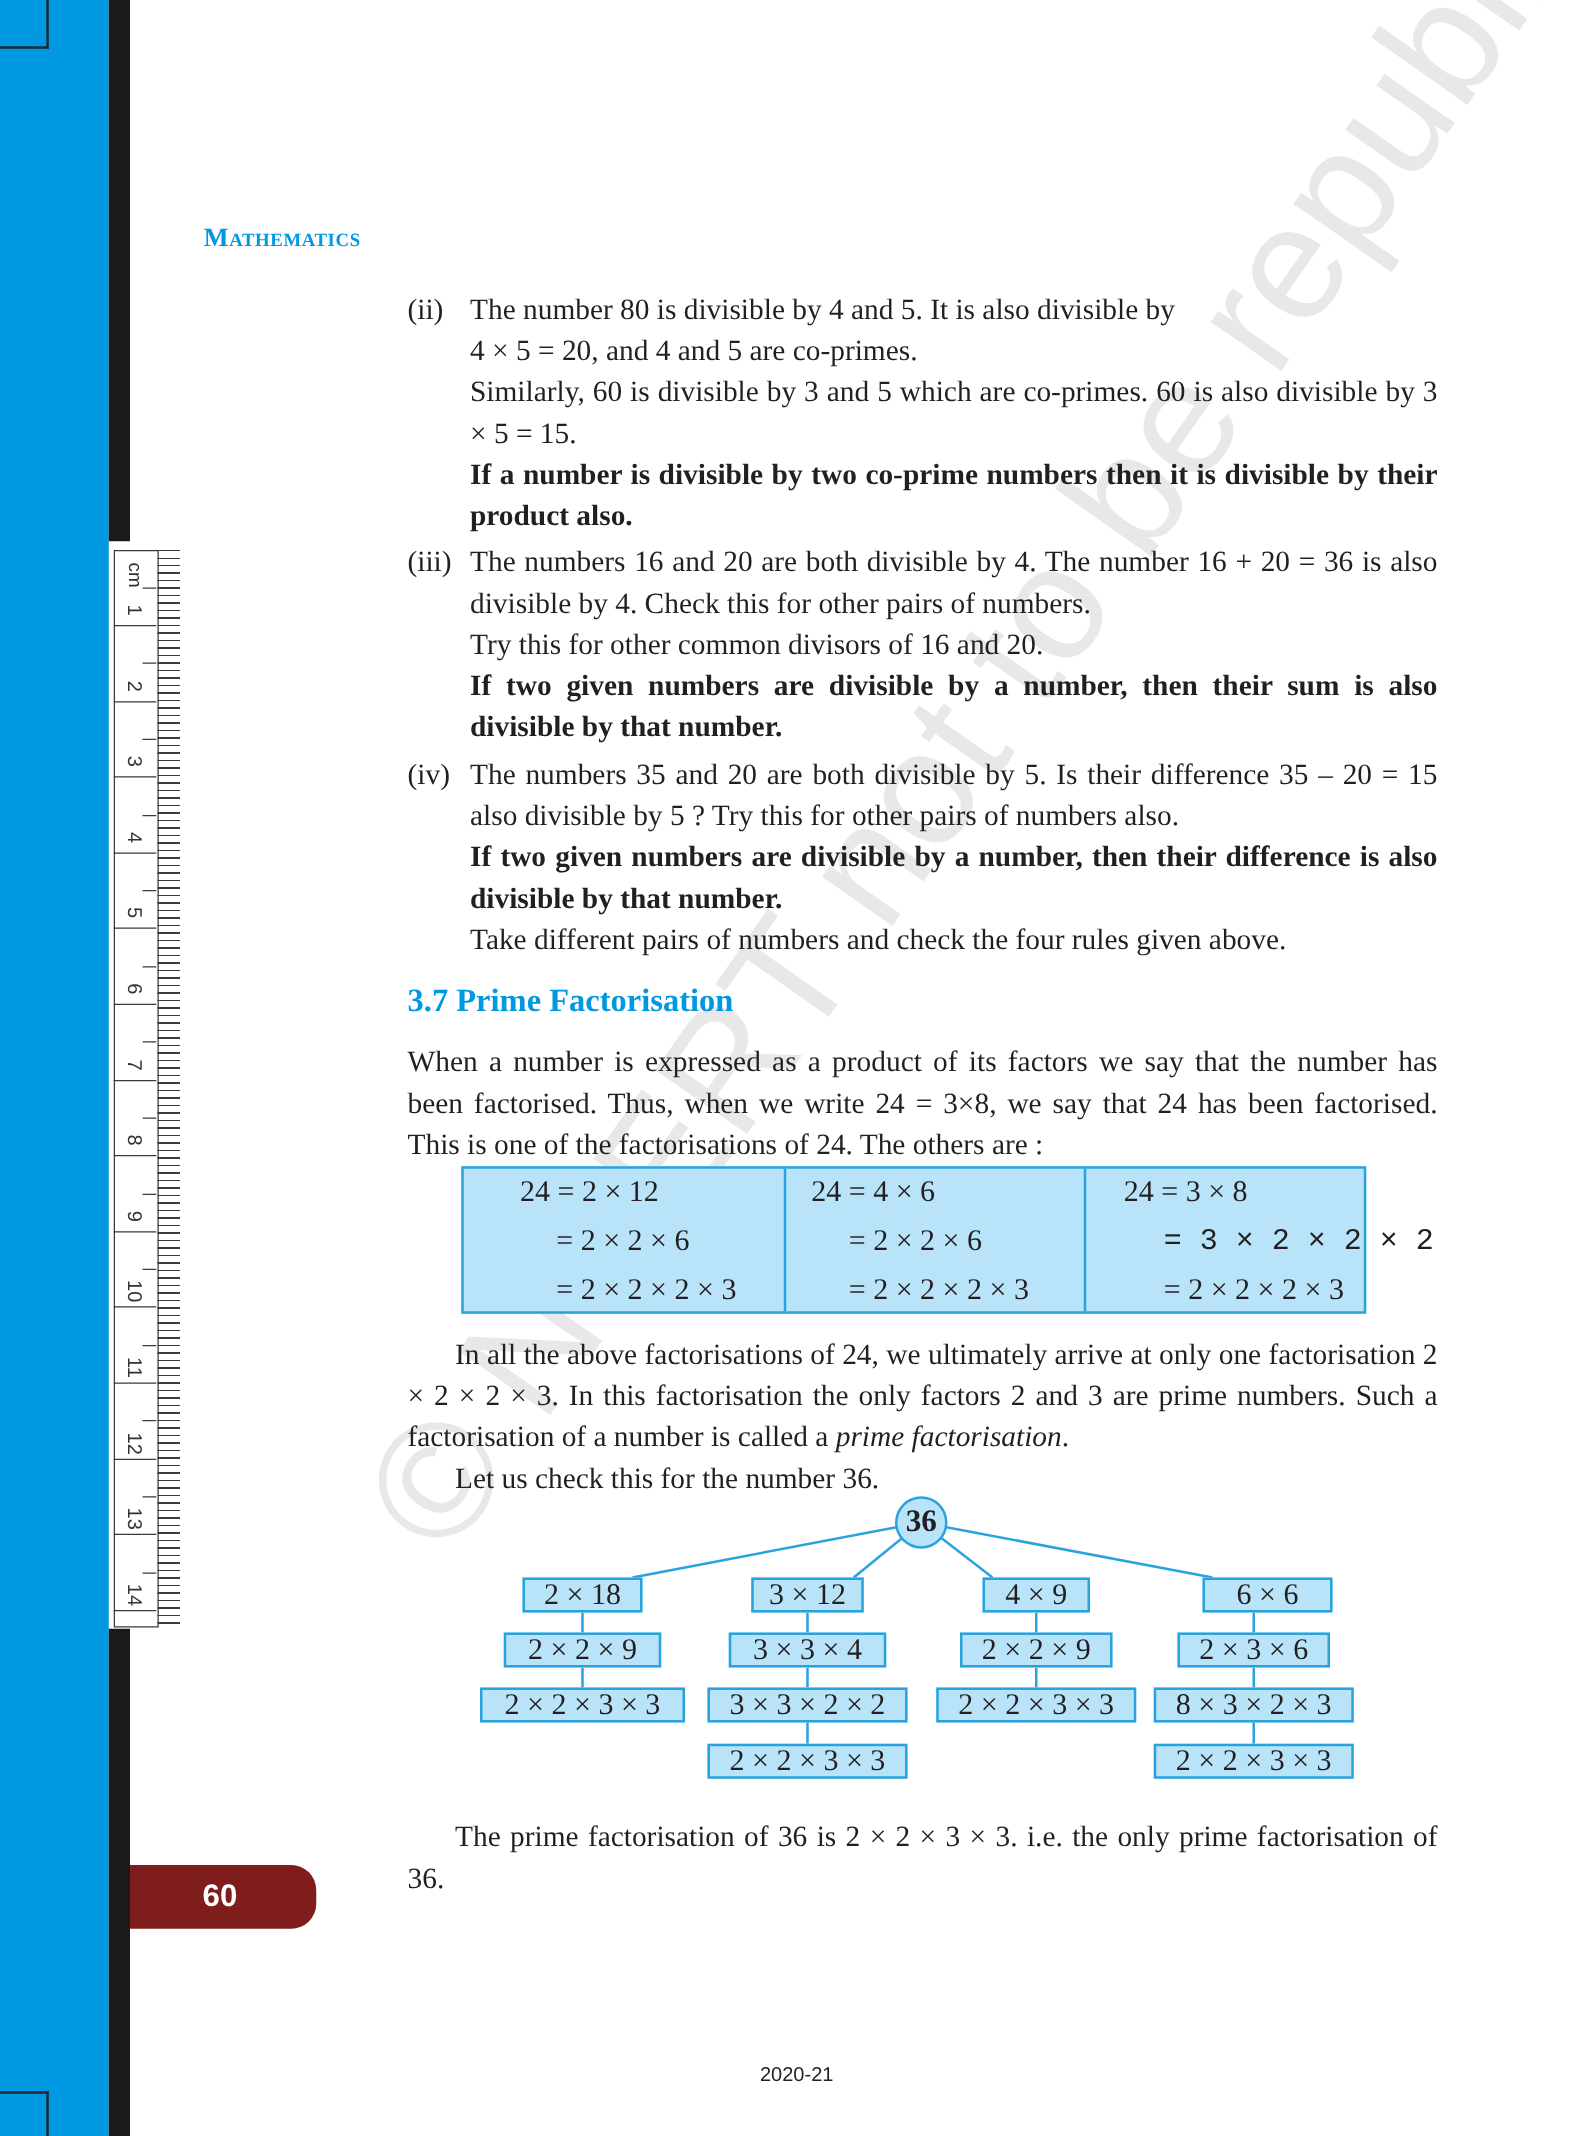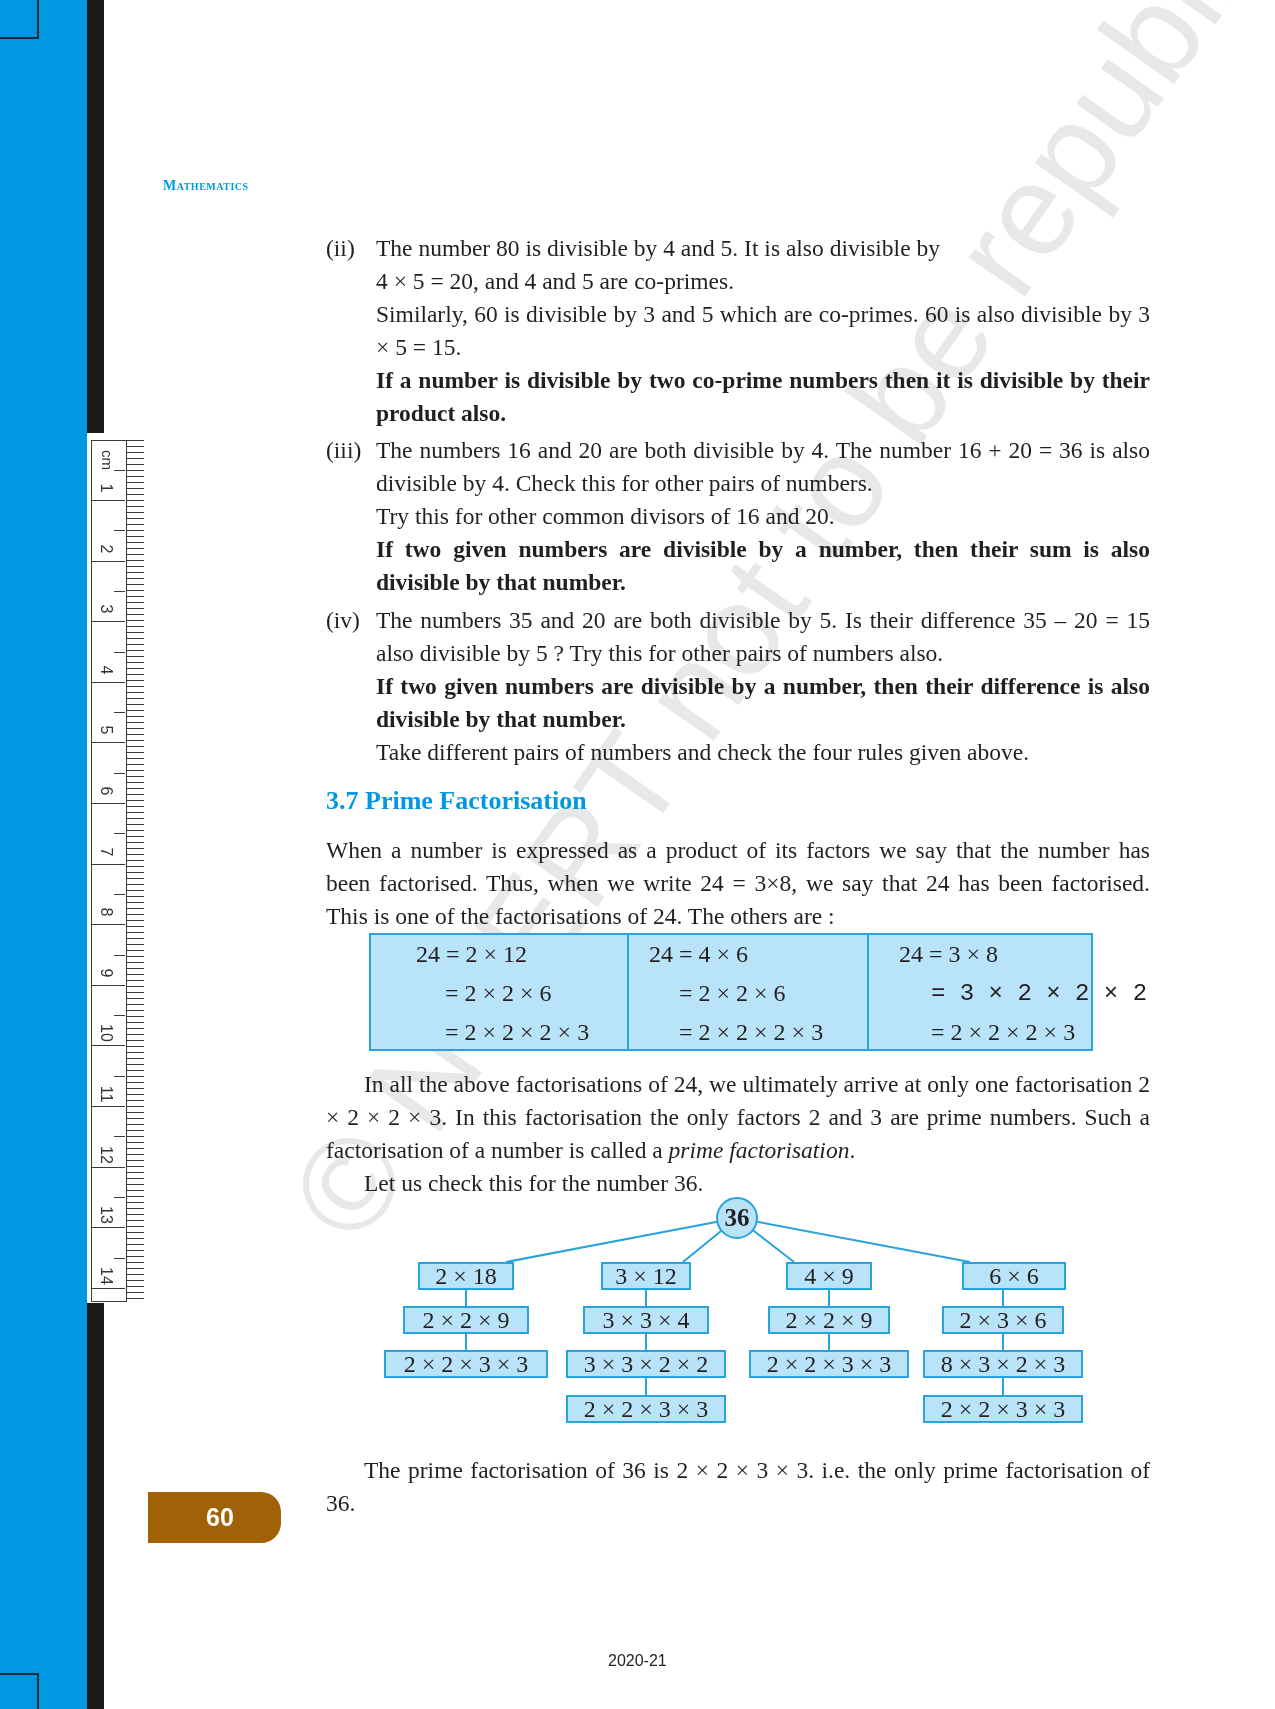--- a/index.html
+++ b/index.html
@@ -20,24 +20,24 @@
   .ruler { position:absolute; left:90px; top:438px; width:55px; height:864px; background:#fff; }
   .ruler .frame { position:absolute; left:1px; top:2px; width:34px; height:860px; border:1px solid #3a3a3a; border-right:1px solid #3a3a3a; }
   .ruler .ticks { position:absolute; left:36px; top:2px; width:18px; height:860px;
     background:repeating-linear-gradient(to bottom, #3a3a3a 0, #3a3a3a 1px, transparent 1px, transparent 6px); }
   .ruler .cm-line { position:absolute; left:1px; width:34px; height:1px; background:#3a3a3a; }
   .ruler .half { position:absolute; left:24px; width:11px; height:1px; background:#3a3a3a; }
   .ruler .num { position:absolute; left:6px; width:20px; height:20px; font-family:"Liberation Sans", sans-serif; font-size:16px; color:#333; transform:rotate(90deg); text-align:center; line-height:20px; }
   .ruler .unit { position:absolute; left:4px; top:12px; width:24px; height:20px; font-family:"Liberation Sans", sans-serif; font-size:15px; color:#333; transform:rotate(90deg); text-align:center; }
 
   
-  .running-head { position:absolute; left:163px; top:178px; font-family:"Liberation Serif", serif; font-weight:bold; color:#0098e0; font-size:14px; font-variant:small-caps; letter-spacing:0.5px; }
-
-  
-  .page-tab { position:absolute; left:104px; top:1492px; width:133px; height:51px; background:#a16207; border-radius:0 20px 20px 0;margin-left:44px; }
+  .running-head { position:absolute; left:163px; top:178px; font-family:"Liberation Serif", serif; font-weight:bold; color:#0098e0; font-size:21px; font-variant:small-caps; letter-spacing:0.5px; }
+
+  
+  .page-tab { position:absolute; left:104px; top:1492px; width:149px; height:51px; background:#7f1d1d; border-radius:0 20px 20px 0; }
   .page-tab span { position:absolute; left:58px; top:11px; font-family:"Liberation Sans", sans-serif; font-weight:bold; font-size:25px; color:#fff; }
 
   
   .col { position:absolute; left:326px; width:824px; font-size:23.5px; line-height:33px; }
   .item { position:relative; padding-left:50px; }
   .item .lbl { position:absolute; left:0; top:0; }
   .item p, .col p { margin:0; }
   .b { font-weight:bold; }
   .just { text-align:justify; text-align-last:left; }
   .indent { text-indent:38px; }

